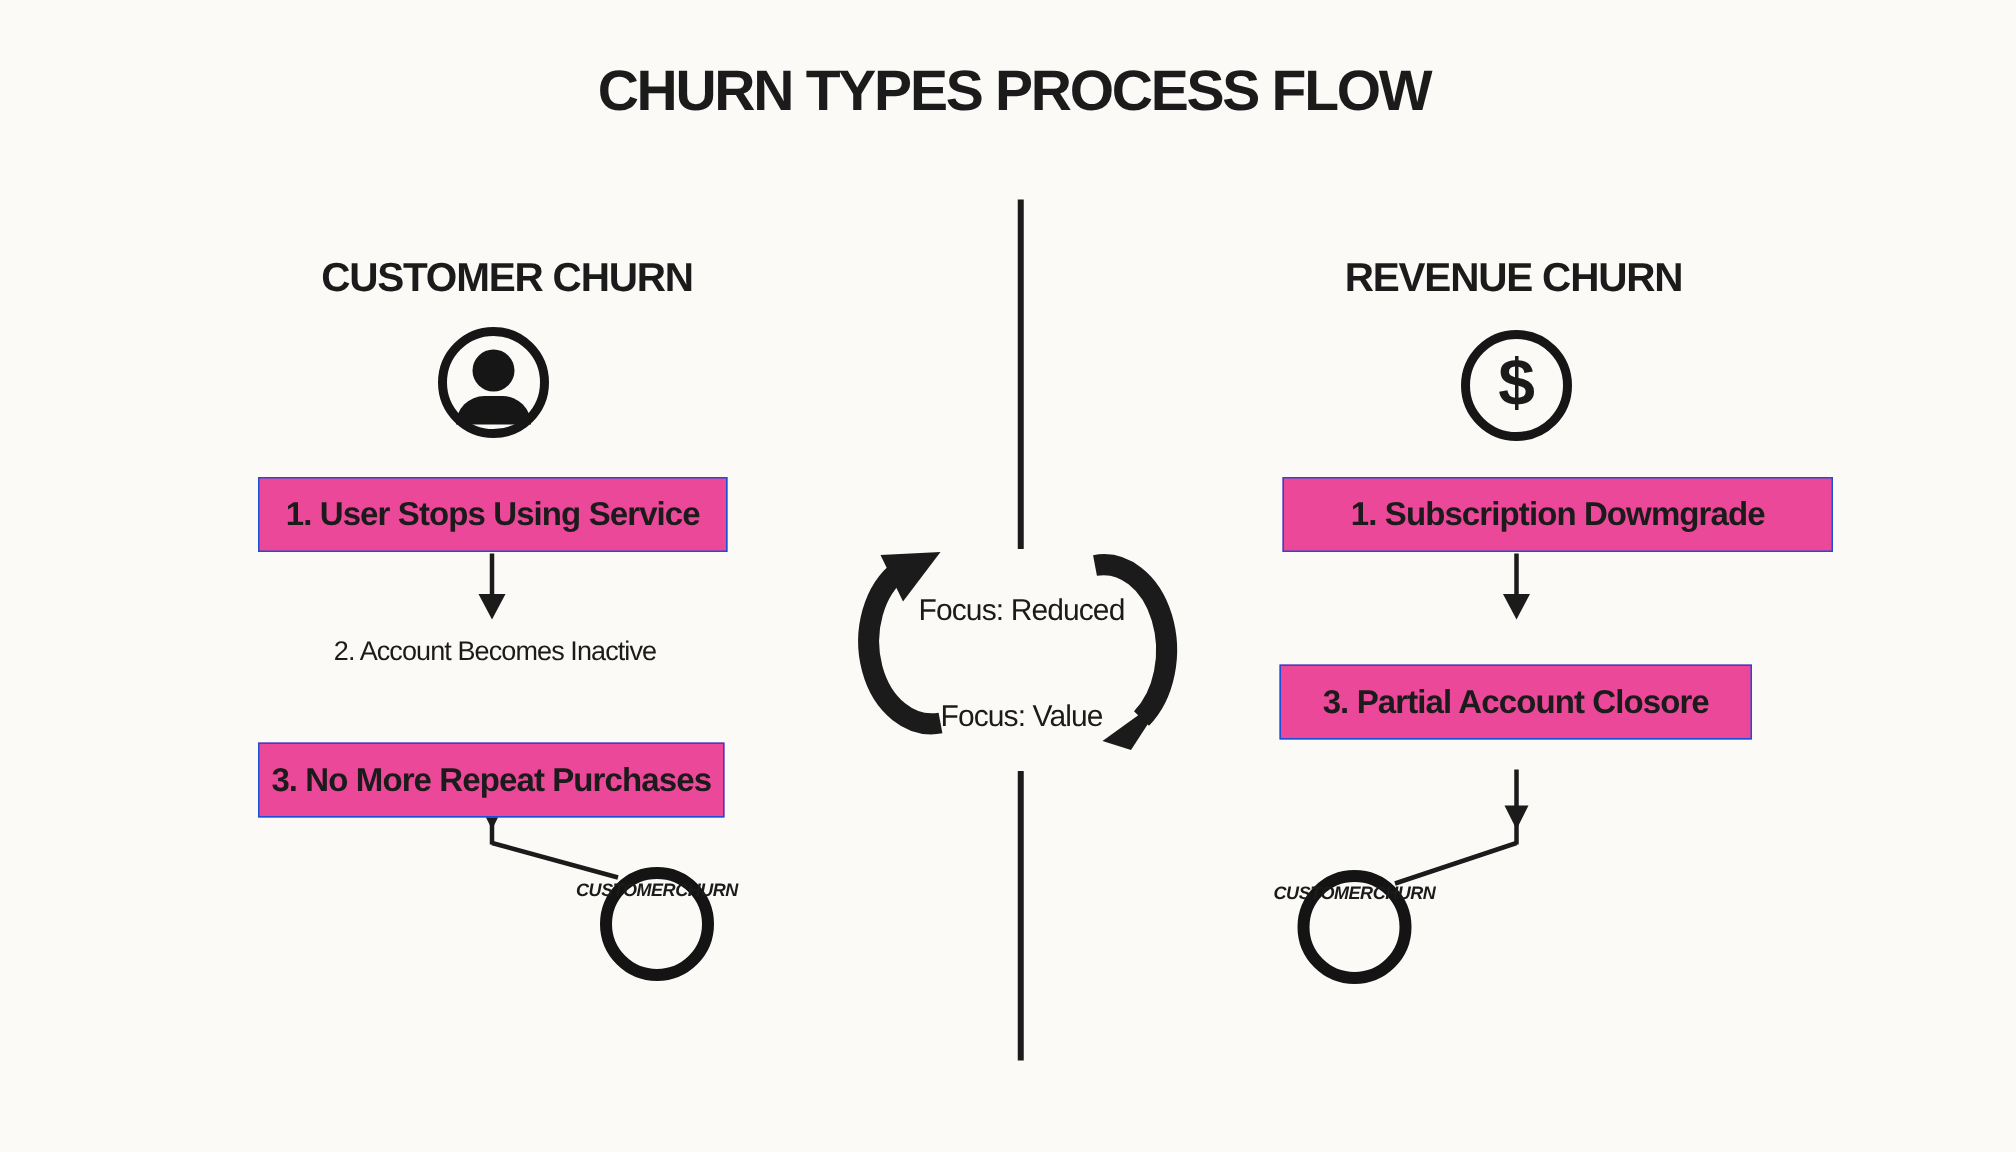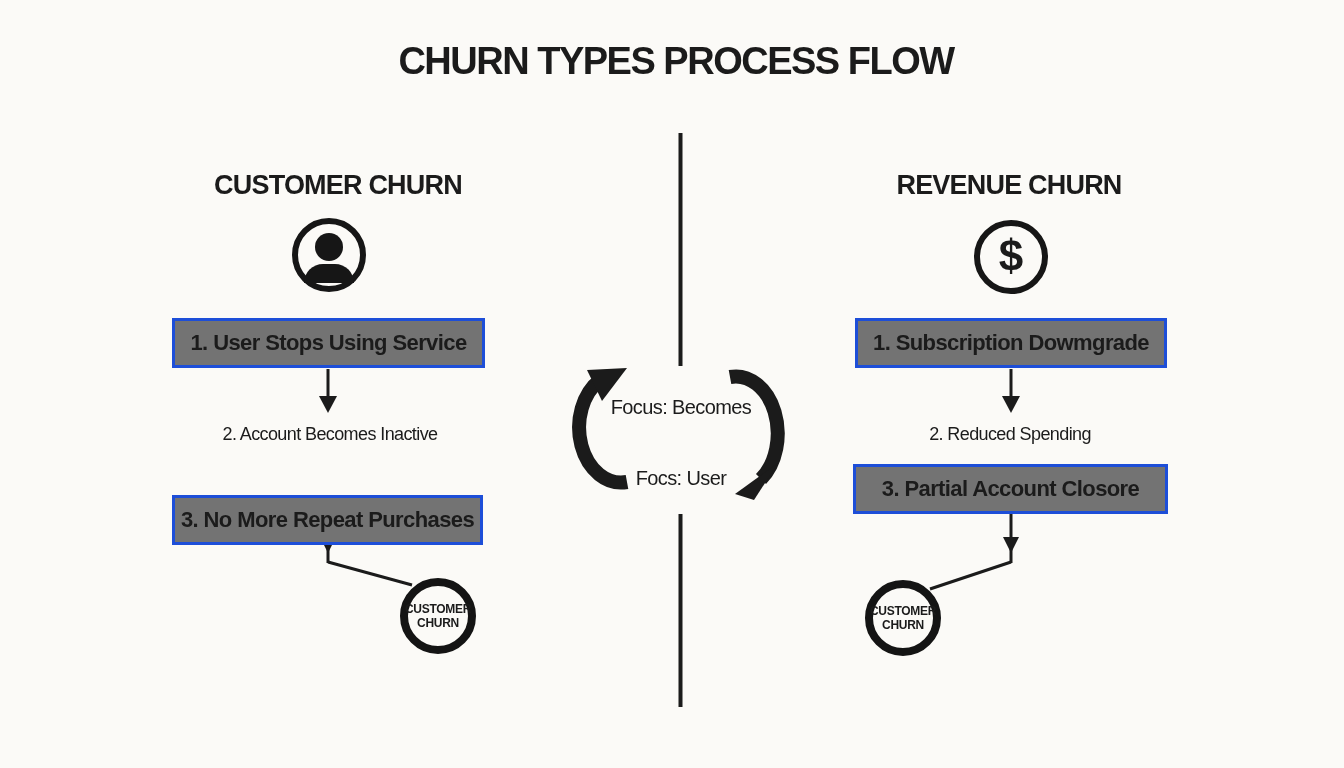--- a/index.html
+++ b/index.html
@@ -25,39 +25,40 @@
   .icon-circle{
     width:74px;height:74px;border:6px solid #161616;border-radius:50%;
     box-sizing:border-box;background:transparent;
   }
   .person{left:292px;top:218px;}
   .p-head{position:absolute;left:17px;top:9px;width:28px;height:28px;border-radius:50%;background:#161616;}
   .p-body{position:absolute;left:6px;top:40px;width:50px;height:19px;background:#161616;border-radius:25px 25px 0 0;}
   .dollar{left:974px;top:220px;display:flex;align-items:center;justify-content:center;}
   .dollar-glyph{font-size:44px;font-weight:700;line-height:1;padding-bottom:3px;}
   .flow-box{
-    height:50px;border:3px solid #1d4ed8;background:#737373;box-sizing:border-box;
+    height:50px;border:1px solid #1d4ed8;background:#ec4899;box-sizing:border-box;
     display:flex;align-items:center;justify-content:center;
     font-size:22px;font-weight:700;letter-spacing:-0.6px;white-space:nowrap;
   }
   .box-l1{left:172px;top:318px;width:313px;}
   .box-l3{left:172px;top:463px;width:311px;margin-top:32px;}
-  .box-r1{left:855px;top:318px;width:312px;}
-  .box-r3{left:853px;top:464px;width:315px;}
+  .box-r1{left:855px;top:318px;width:367px;}
+  .box-r3{left:853px;top:443px;width:315px;}
   .flow-text{
     top:424px;transform:translateX(-50%);
     font-size:18px;font-weight:400;letter-spacing:-0.6px;white-space:nowrap;
   }
   .text-l2{left:330px;}
   .text-r2{left:1010px;}
   .terminal-circle{
     width:76px;height:76px;border:8px solid #141414;border-radius:50%;
     box-sizing:border-box;background:#fbfaf7;
-    display:flex;flex-direction:column;align-items:center;justify-content:center;
+    display:flex;flex-direction:row;align-items:flex-start;justify-content:center;
     text-align:center;
+    font-style:italic;
   }
   .terminal-circle span{font-size:12px;font-weight:700;line-height:14px;letter-spacing:-0.3px;}
   .term-left{left:400px;top:578px;}
   .term-right{left:865px;top:580px;}
   .cycle-label{
     transform:translateX(-50%);
     font-size:20px;font-weight:400;letter-spacing:-0.6px;white-space:nowrap;
   }
   .label-top{left:681px;top:396px;}
   .label-bottom{left:681px;top:467px;}
@@ -120,30 +121,29 @@
     <span>1. User Stops Using Service</span>
   </div>
   <div class="abs flow-text text-l2">2. Account Becomes Inactive</div>
   <div class="abs flow-box box-l3">
     <span>3. No More Repeat Purchases</span>
   </div>
 
   <div class="abs flow-box box-r1">
     <span>1. Subscription Dowmgrade</span>
   </div>
-  <div class="abs flow-text text-r2">2. Reduced Spending</div>
   <div class="abs flow-box box-r3">
     <span>3. Partial Account Closore</span>
   </div>
 
   <div class="abs terminal-circle term-left">
     <span>CUSTOMER</span>
     <span>CHURN</span>
   </div>
   <div class="abs terminal-circle term-right">
     <span>CUSTOMER</span>
     <span>CHURN</span>
   </div>
 
-  <div class="abs cycle-label label-top">Focus: Becomes</div>
-  <div class="abs cycle-label label-bottom">Focs: User</div>
+  <div class="abs cycle-label label-top">Focus: Reduced</div>
+  <div class="abs cycle-label label-bottom">Focus: Value</div>
 
 </div>
 
 </body></html>

